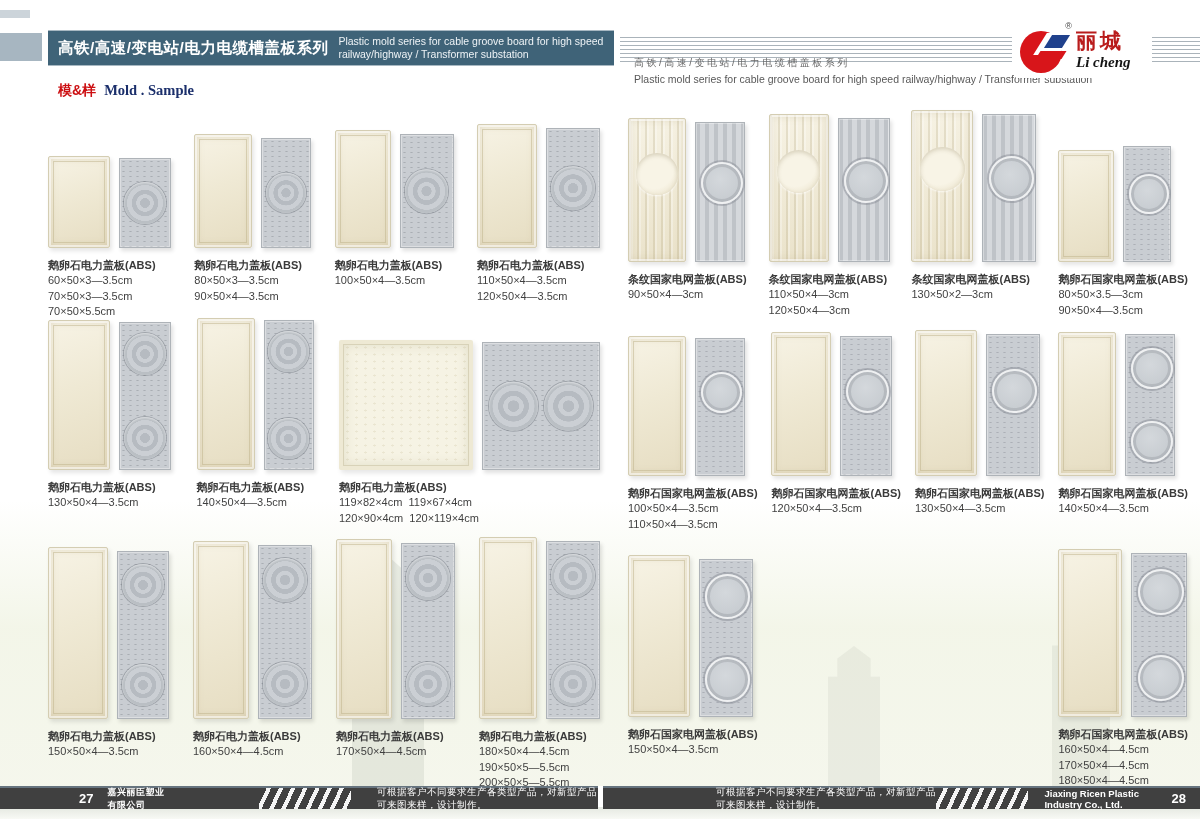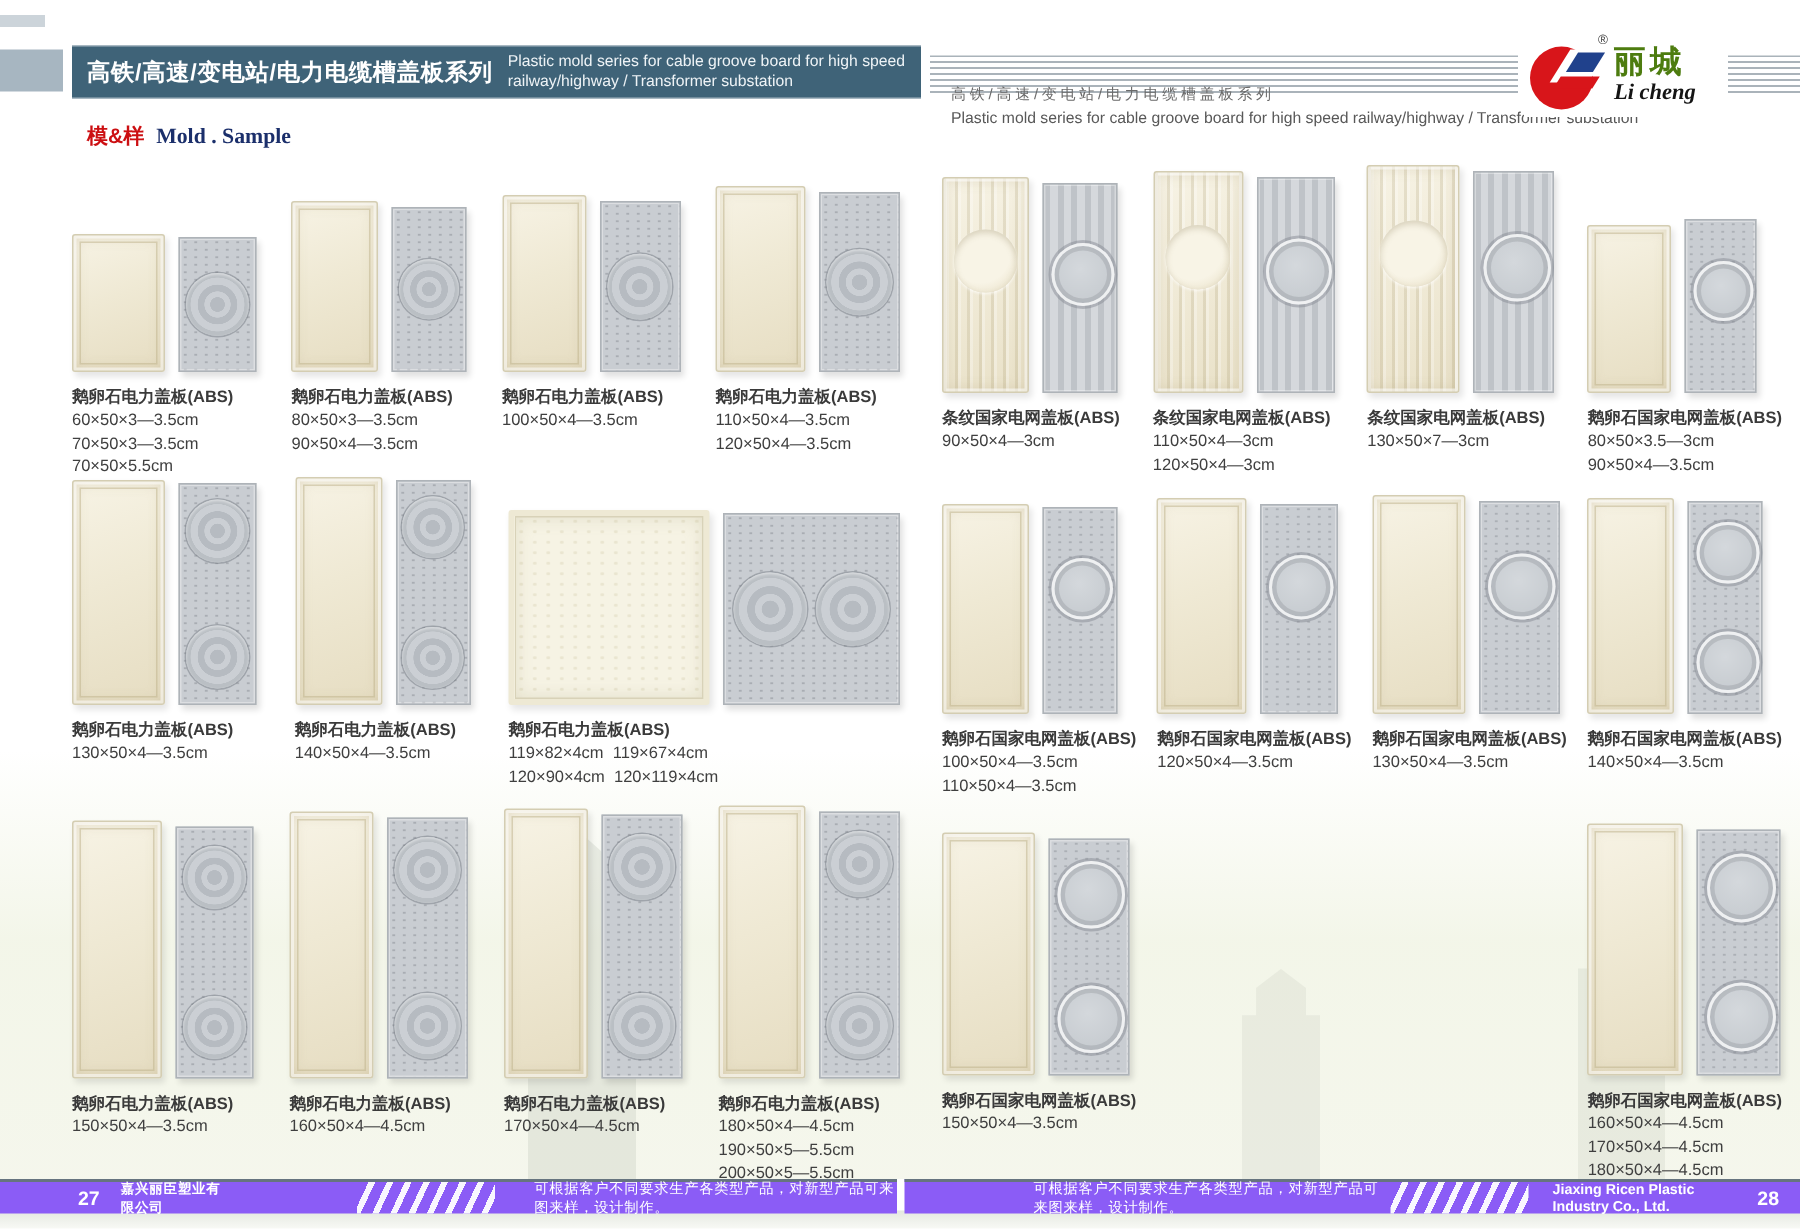--- a/index.html
+++ b/index.html
@@ -30,21 +30,21 @@
 
   
   .logo{position:absolute;left:1016px;top:22px;width:128px;height:56px;display:flex;gap:6px;z-index:3;align-items:center;background:#fff;padding:0 4px;}
   .logo-mark{position:relative;width:50px;height:50px;flex-shrink:0;}
   .logo-circle{position:absolute;left:0;top:6px;width:42px;height:42px;background:#d8151a;border-radius:50%;}
   .logo-cut{position:absolute;left:20px;top:8px;width:26px;height:22px;background:#fff;transform:skewX(-32deg);}
   .logo-blue{position:absolute;left:28px;top:10px;width:18px;height:13px;background:#20418c;transform:skewX(-32deg);}
   .logo-stroke{position:absolute;left:18px;top:26px;width:26px;height:8px;background:#d8151a;transform:skewX(-32deg);}
   .logo-reg{position:absolute;right:-2px;top:-4px;font-size:9px;color:#444;}
   .logo-text{display:flex;flex-direction:column;line-height:1;}
-  .logo-zh{font-family:"Liberation Serif",serif;font-weight:bold;font-size:21px;color:#4d7c0f;letter-spacing:3px;}
+  .logo-zh{font-family:"Liberation Serif",serif;font-weight:bold;font-size:21px;color:#b91c1c;letter-spacing:3px;}
   .logo-en{font-family:"Liberation Serif",serif;font-style:italic;font-weight:bold;font-size:15px;color:#141414;margin-top:3px;}
 
   
   .subtitle{position:absolute;left:634px;top:56px;z-index:2;}
   .subtitle-zh{font-size:10px;color:#6a6a6a;letter-spacing:2.5px;}
   .subtitle-en{font-size:10.5px;color:#585858;margin-top:3px;}
 
   
   .section-title{position:absolute;left:58px;top:82px;display:flex;gap:8px;align-items:baseline;z-index:2;}
   .section-zh{color:#cc0f12;font-weight:bold;font-size:14px;}
@@ -109,22 +109,22 @@
   .sample-grid2::before{left:10%;width:78%;top:9%;}
   .sample-grid2::after{left:10%;width:78%;bottom:9%;}
   .sample-stripes{background-image:repeating-linear-gradient(90deg,#bfc3c8 0 4px,#d5d8dc 4px 9px);}
   .sample-stripes::before{left:10%;width:80%;top:28%;}
   .sample-darkstripes{background-image:repeating-linear-gradient(90deg,#9aa1a8 0 4px,#c1c5ca 4px 9px);border-color:#8f969d;}
   .sample-southern{background-image:radial-gradient(rgba(100,106,112,.35) 1.6px,transparent 2.2px);background-size:11px 9px;}
   .sample-southern::before{content:'';position:absolute;left:50%;top:46%;width:16px;height:16px;transform:translate(-50%,-50%);
     background:repeating-linear-gradient(180deg,#7e858c 0 2px,transparent 2px 4px);opacity:.85;}
 
   
-  .footer{position:absolute;top:786px;height:23px;background:#8b5cf6;border-top:2px solid #66747f;
-    display:flex;align-items:center;color:#fff;z-index:2;box-sizing:border-box;}
+  .footer{position:absolute;top:786px;height:23px;background:#404040;border-top:2px solid #66747f;
+    display:flex;align-items:center;color:#fff;z-index:2;box-sizing:border-box;padding-left:27px;}
   #footer-left{left:0;width:598px;}
   #footer-right{left:603px;width:597px;}
   .pn{font-size:13px;font-weight:bold;}
   .f-company{font-size:9px;font-weight:bold;letter-spacing:.5px;}
   .f-company-en{font-size:9.5px;font-weight:bold;}
   .f-note{font-size:9.5px;letter-spacing:.5px;}
   .slashes{width:92px;height:21px;flex-shrink:0;
     background:repeating-linear-gradient(115deg,transparent 0 7px,rgba(255,255,255,.95) 7px 11px);}
   #footer-left .pn{margin-left:52px;}
   #footer-left .f-company{margin-left:14px;}
@@ -329,21 +329,21 @@
             <div class="psize">120×50×4—3cm</div>
           </div>
         </div>
         <div class="pgroup">
           <div class="imgs" style="height: 154px;">
             <div class="pitem mold-ribbed" style="width: 62px; height: 152px;"></div>
             <div class="pitem sample-stripes" style="width: 54px; height: 148px;"></div>
           </div>
           <div class="plabel">
             <div class="ptitle">条纹国家电网盖板(ABS)</div>
-            <div class="psize">130×50×7—3cm</div>
+            <div class="psize">130×50×2—3cm</div>
           </div>
         </div>
         <div class="pgroup">
           <div class="imgs" style="height: 154px;">
             <div class="pitem mold-plain" style="width: 56px; height: 112px;"></div>
             <div class="pitem sample-grid1" style="width: 48px; height: 116px;"></div>
           </div>
           <div class="plabel">
             <div class="ptitle">鹅卵石国家电网盖板(ABS)</div>
             <div class="psize">80×50×3.5—3cm</div>

